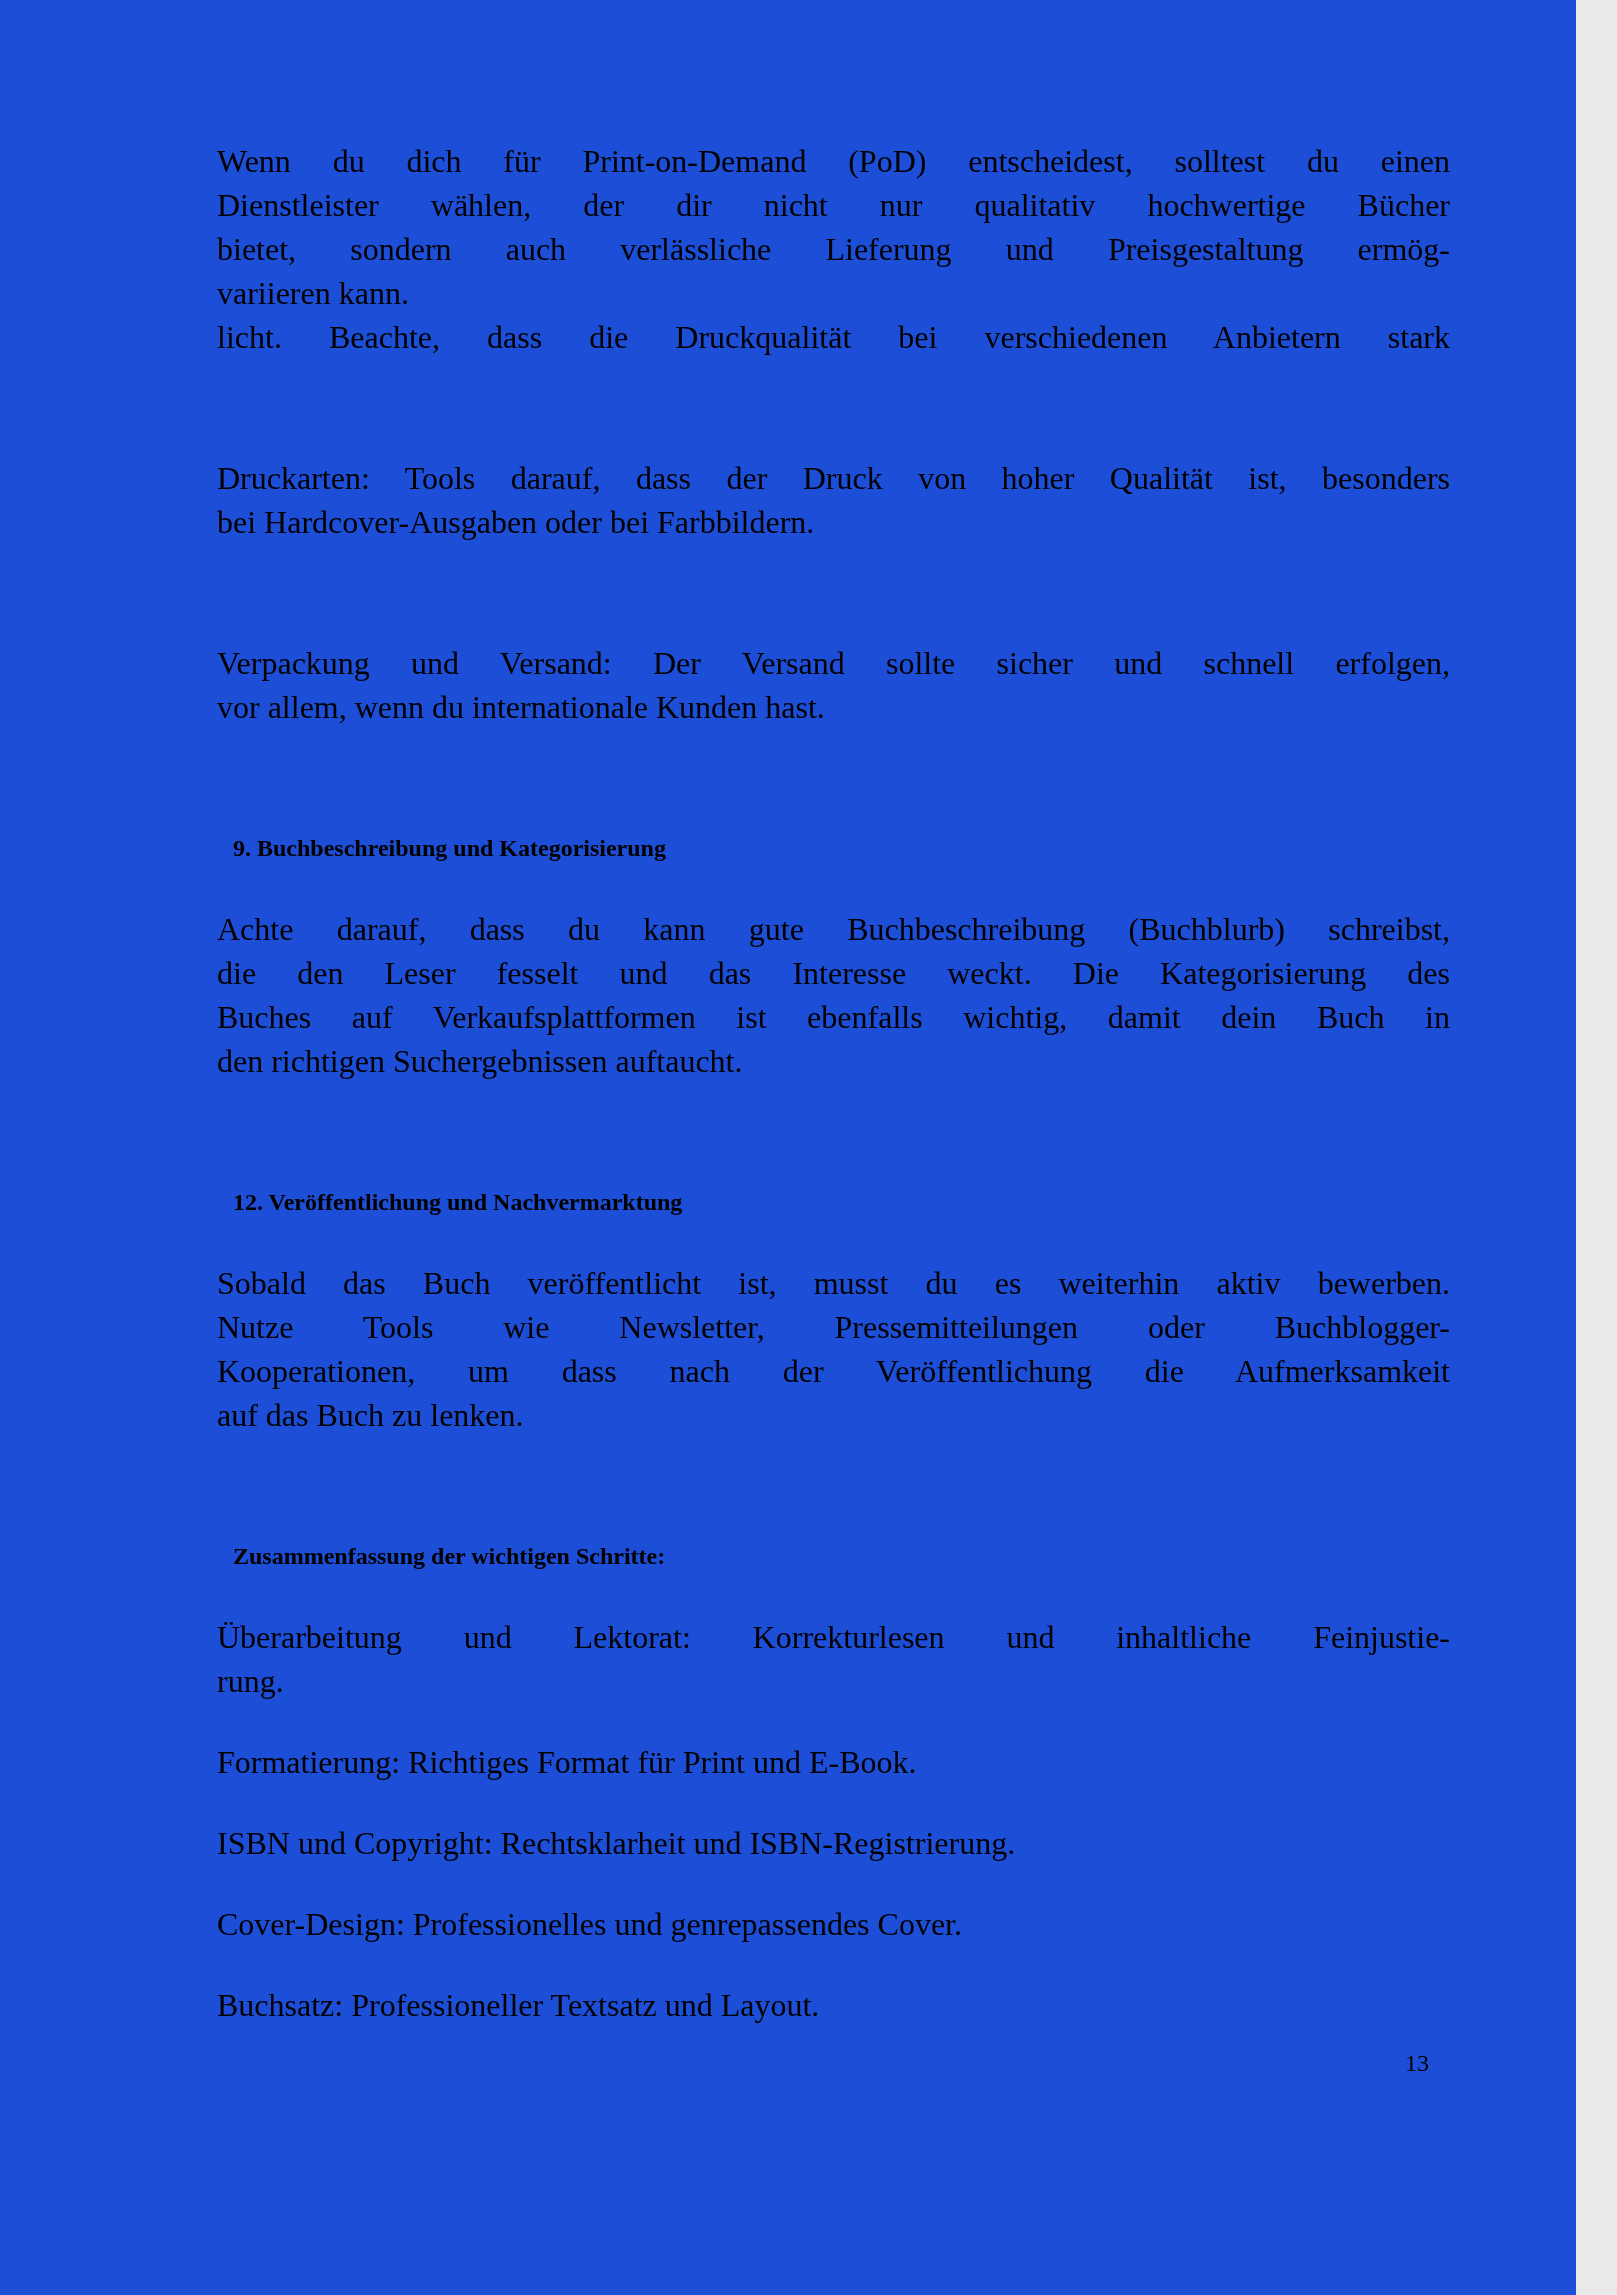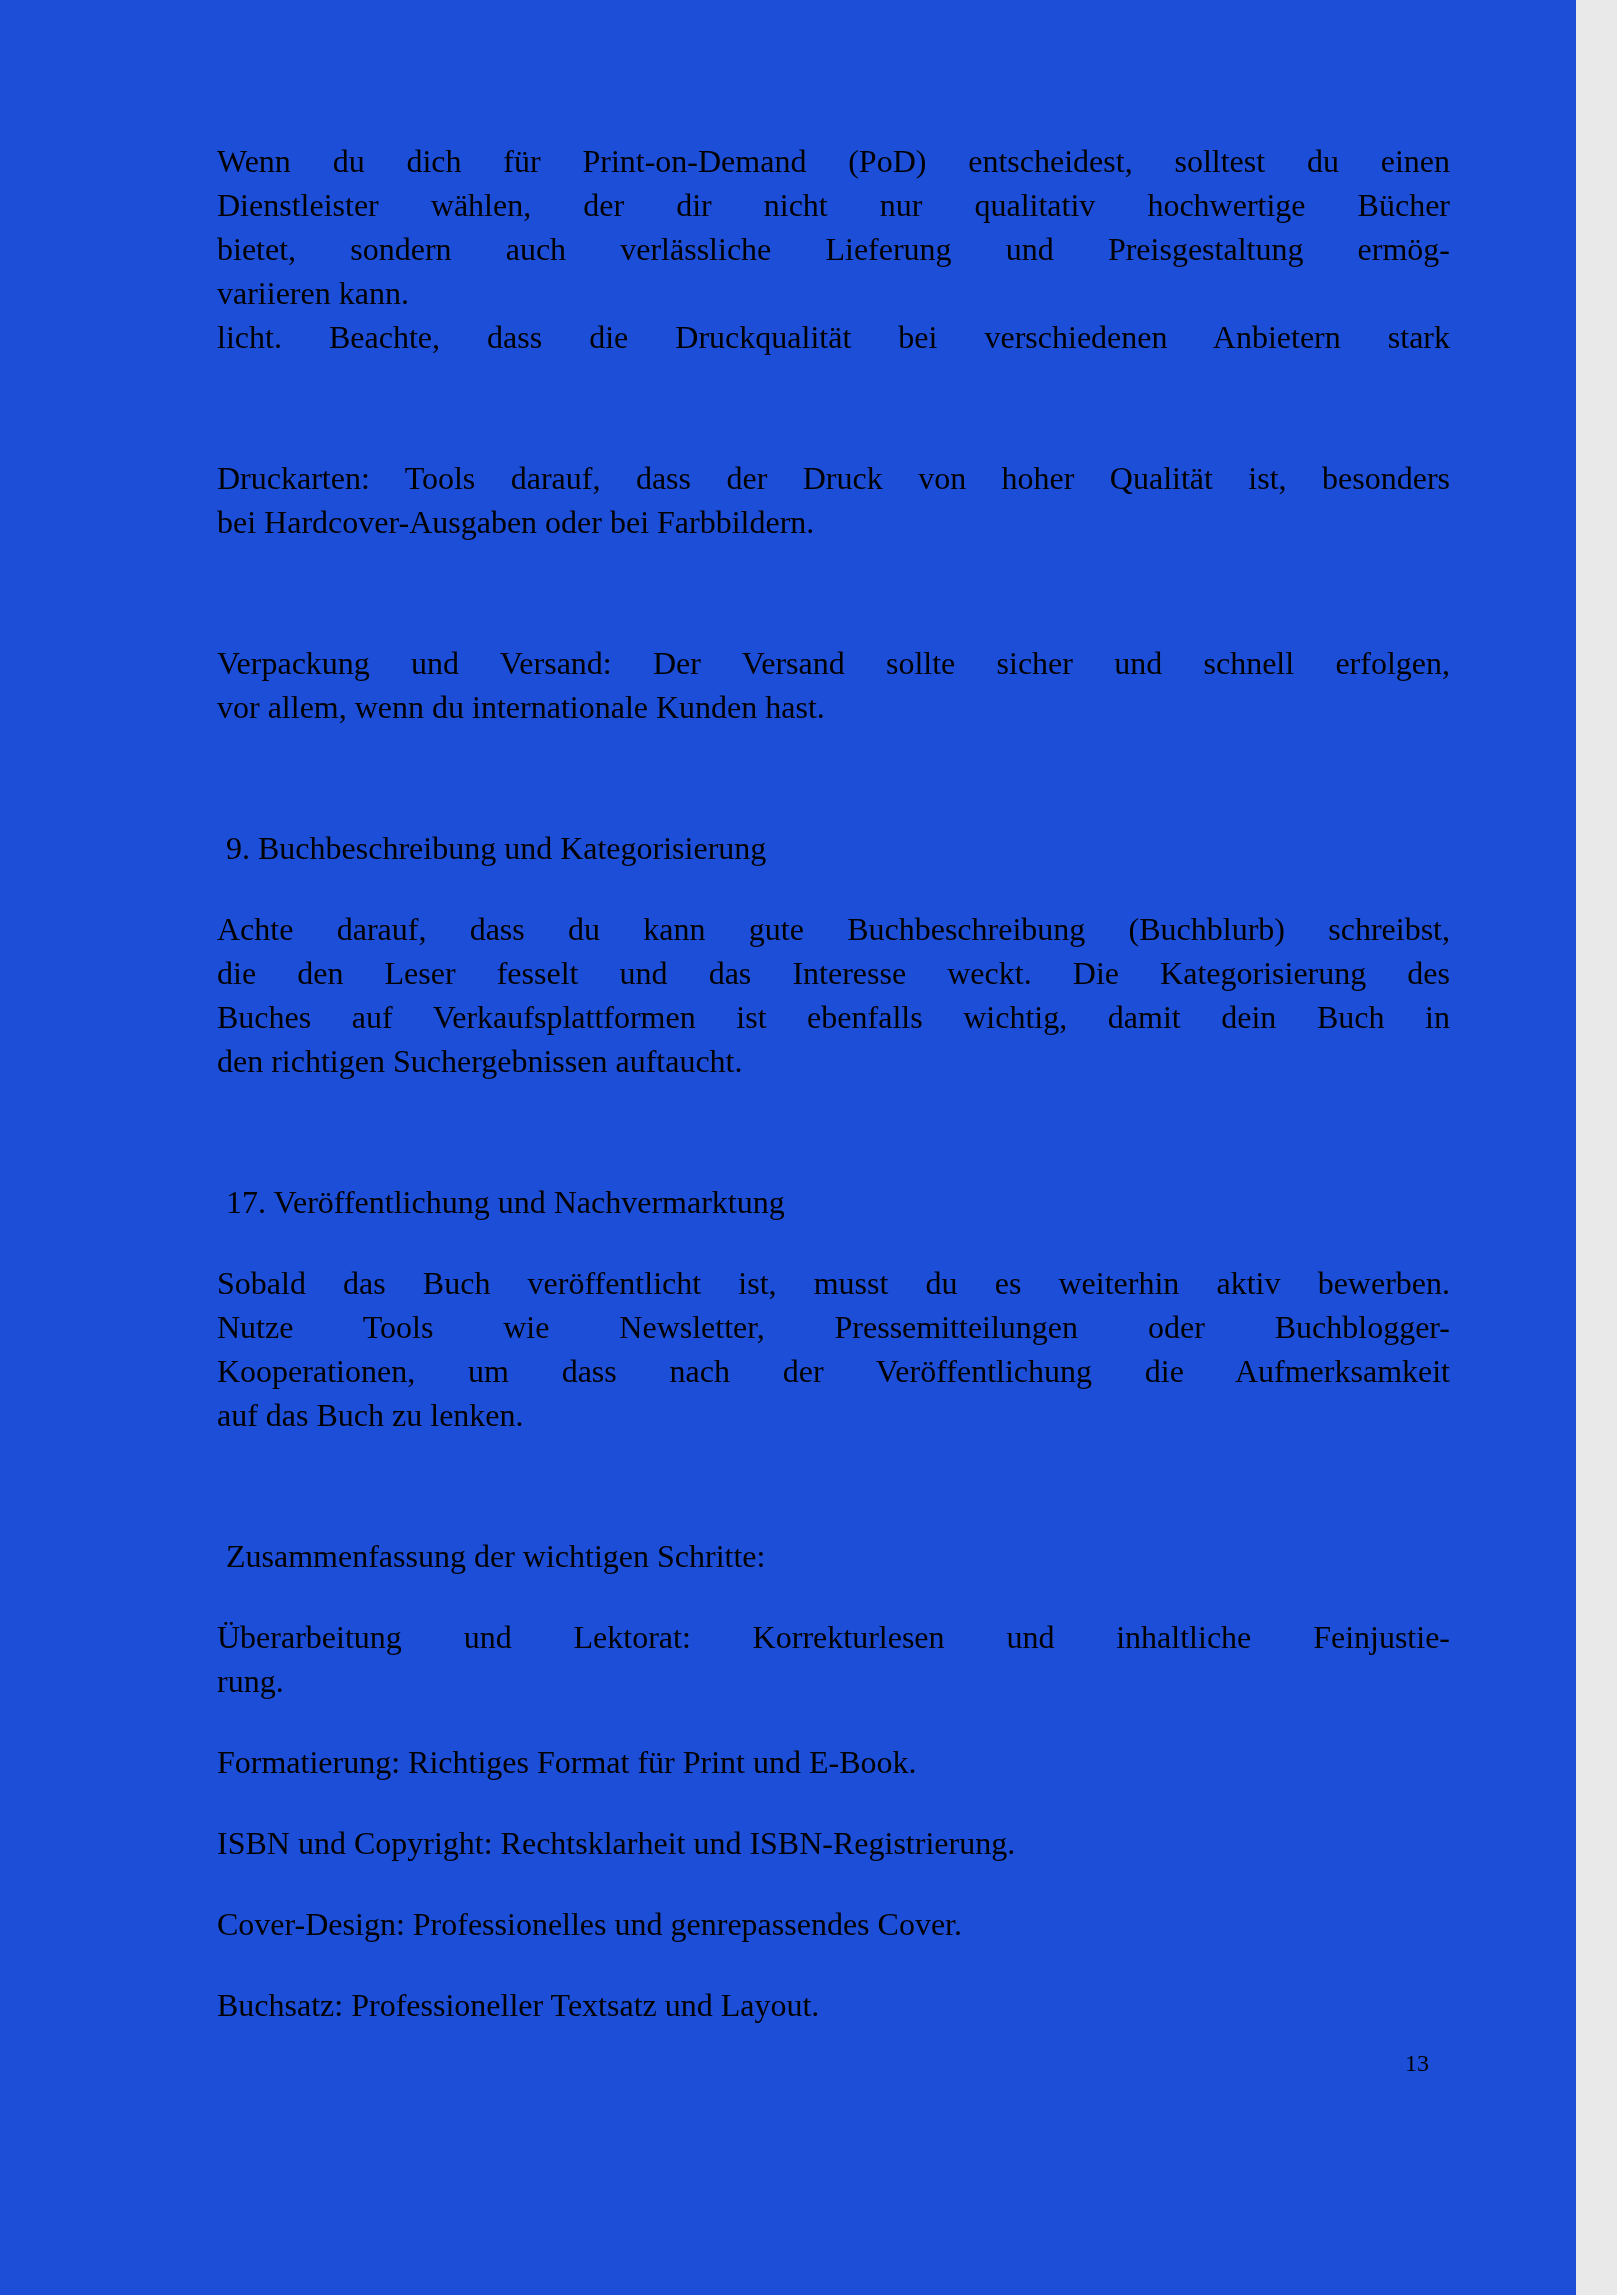--- a/index.html
+++ b/index.html
@@ -24,24 +24,24 @@
   }
   .para {
     font-size: 32px;
     line-height: 44px;
     margin: 0 0 97px 0;
   }
   .para.tight {
     margin-bottom: 37px;
   }
   .heading {
-    font-size: 32px;
+    font-size: 24px;
     line-height: 44px;
-    font-weight: normal;
-    margin: 0 0 37px 9px;
+    font-weight: bold;
+    margin: 0 0 37px 16px;
   }
   .line {
     text-align: justify;
     text-align-last: left;
     white-space: nowrap;
   }
   .line.just {
     text-align-last: justify;
   }
   .page-number {
@@ -82,21 +82,21 @@
 
     <h2 class="heading">9. Buchbeschreibung und Kategorisierung</h2>
 
     <div class="para">
       <div class="line just">Achte darauf, dass du kann gute Buchbeschreibung (Buchblurb) schreibst,</div>
       <div class="line just">die den Leser fesselt und das Interesse weckt. Die Kategorisierung des</div>
       <div class="line just">Buches auf Verkaufsplattformen ist ebenfalls wichtig, damit dein Buch in</div>
       <div class="line">den richtigen Suchergebnissen auftaucht.</div>
     </div>
 
-    <h2 class="heading">17. Veröffentlichung und Nachvermarktung</h2>
+    <h2 class="heading">12. Veröffentlichung und Nachvermarktung</h2>
 
     <div class="para">
       <div class="line just">Sobald das Buch veröffentlicht ist, musst du es weiterhin aktiv bewerben.</div>
       <div class="line just">Nutze Tools wie Newsletter, Pressemitteilungen oder Buchblogger-</div>
       <div class="line just">Kooperationen, um dass nach der Veröffentlichung die Aufmerksamkeit</div>
       <div class="line">auf das Buch zu lenken.</div>
     </div>
 
     <h2 class="heading">Zusammenfassung der wichtigen Schritte:</h2>
 

